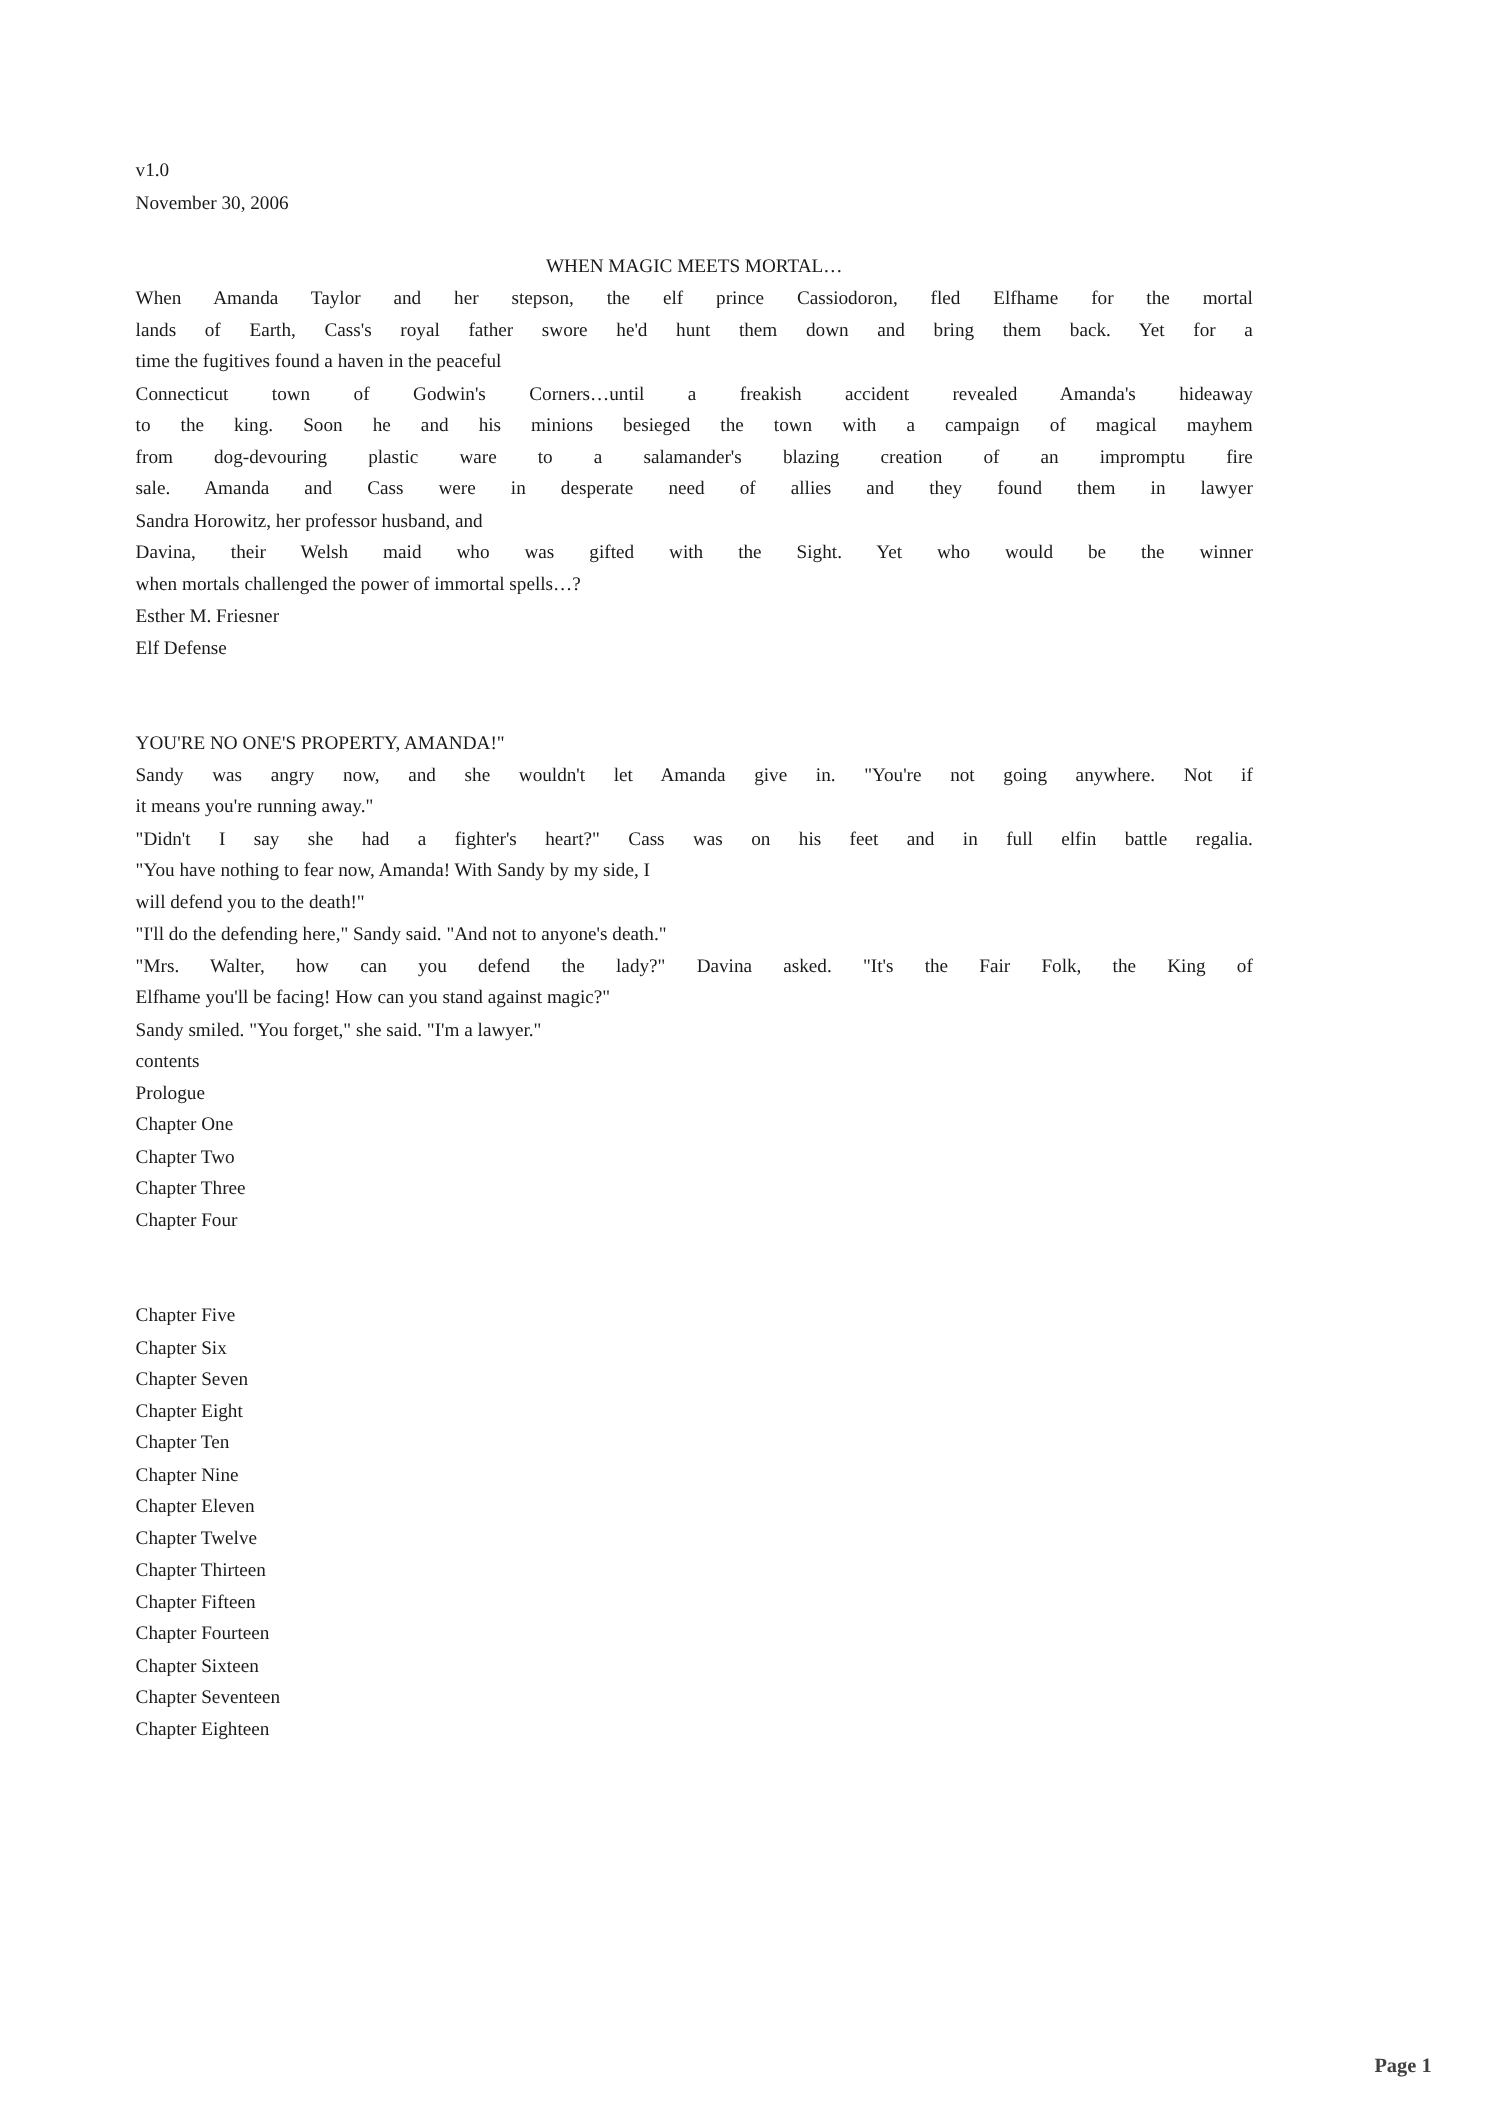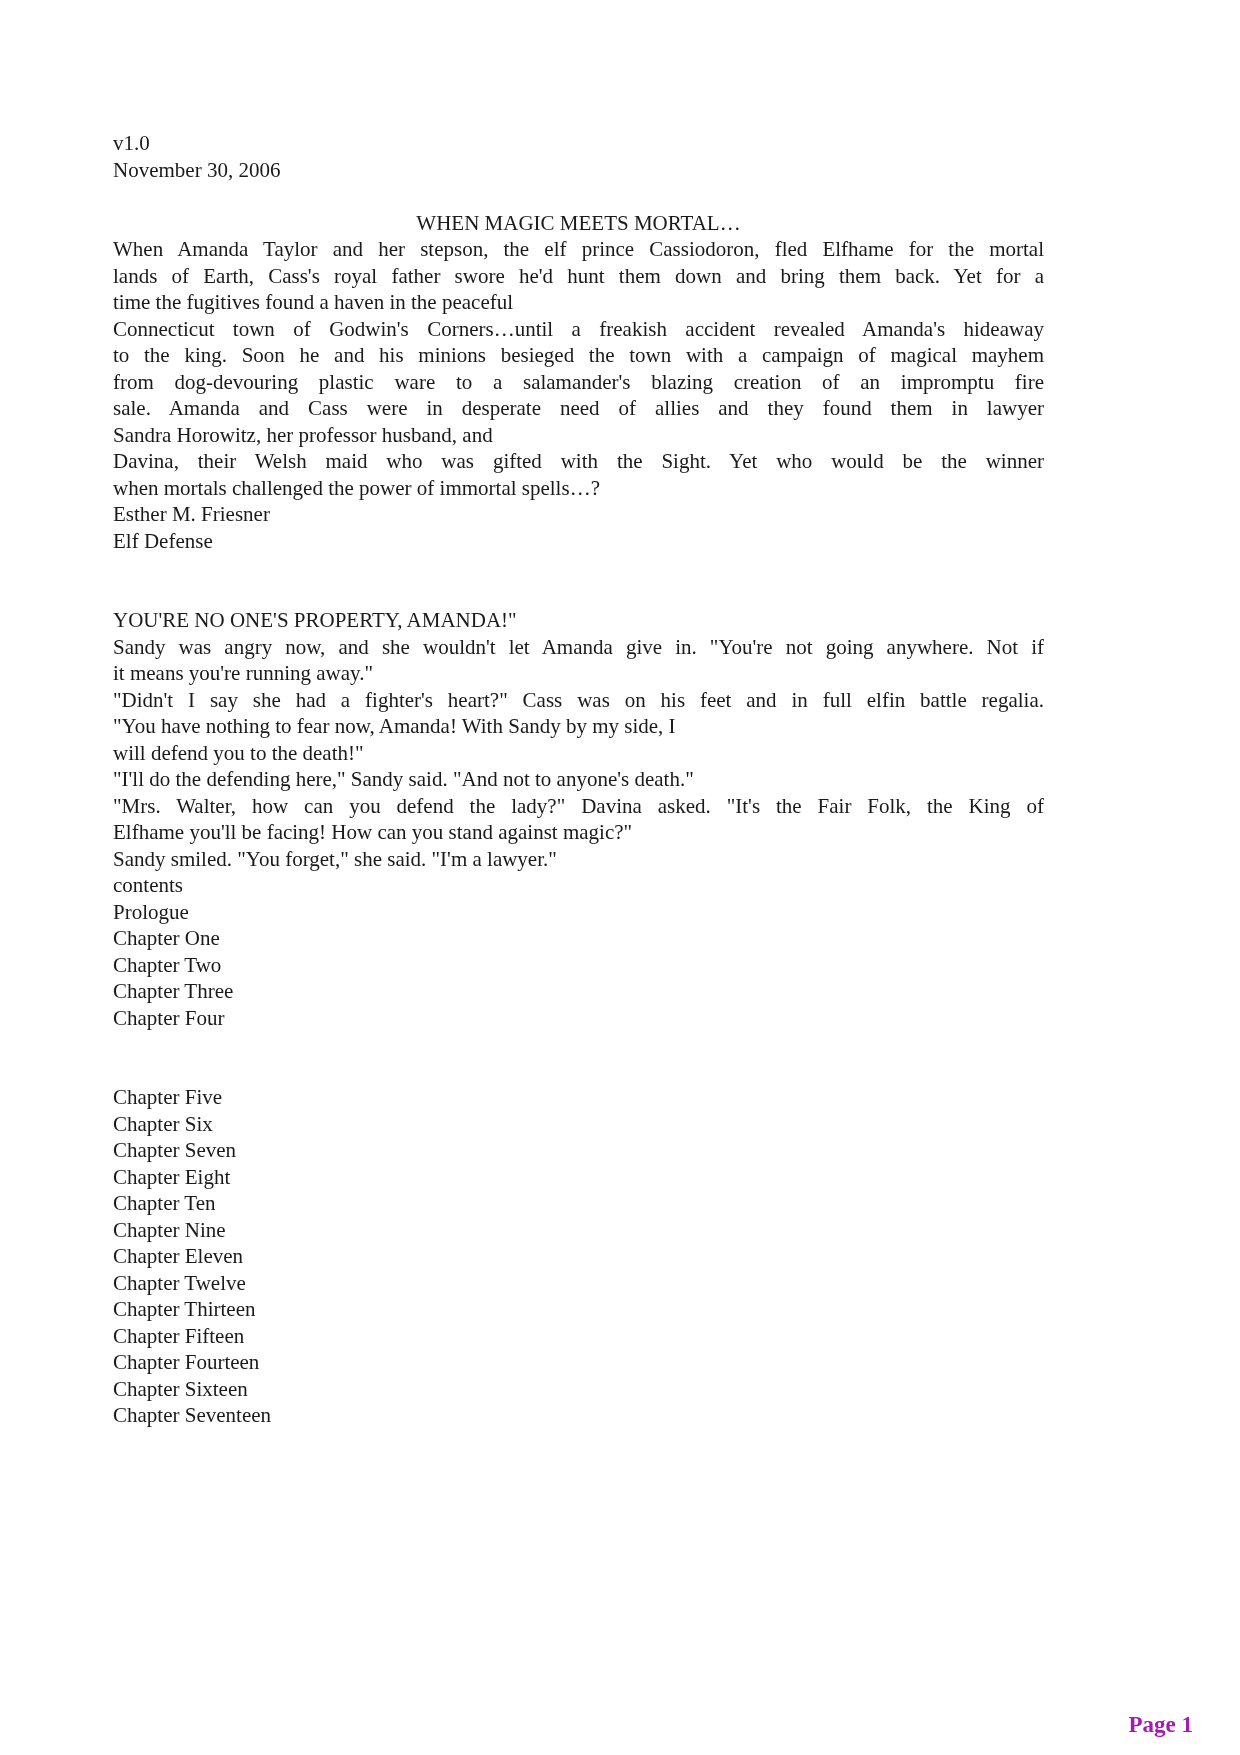--- a/index.html
+++ b/index.html
@@ -8,34 +8,34 @@
     width:1240px;height:1755px;
     background:#ffffff;
     color:#1a1a1a;
     font-family:"Liberation Serif", serif;
     overflow:hidden;
   }
   .doc-body{
     position:absolute;
     left:113px;top:130px;
     width:931px;
-    font-size:21px;
+    font-size:16px;
     line-height:26.5px;
   }
   .ln{min-height:26.5px;}
   .j{text-align:justify;text-align-last:justify;}
   .gap1{margin-top:26.5px;text-align:center;}
   .gap2{margin-top:53px;}
   .footer{
     position:absolute;
     right:47px;top:1712px;
-    font-size:23px;
+    font-size:17px;
     font-weight:bold;
     font-family:"Liberation Serif", serif;
-    color:#a21caf;
+    color:#404040;
   }
 </style>
 </head>
 <body>
 
 <div class="page">
   <div class="doc-body">
 
     <div class="ln">v1.0</div>
     <div class="ln">November 30, 2006</div>
@@ -79,17 +79,18 @@
     <div class="ln">Chapter Eight</div>
     <div class="ln">Chapter Ten</div>
     <div class="ln">Chapter Nine</div>
     <div class="ln">Chapter Eleven</div>
     <div class="ln">Chapter Twelve</div>
     <div class="ln">Chapter Thirteen</div>
     <div class="ln">Chapter Fifteen</div>
     <div class="ln">Chapter Fourteen</div>
     <div class="ln">Chapter Sixteen</div>
     <div class="ln">Chapter Seventeen</div>
+    <div class="ln">Chapter Eighteen</div>
 
   </div>
 
   <div class="footer">Page 1</div>
 </div>
 
 </body></html>

